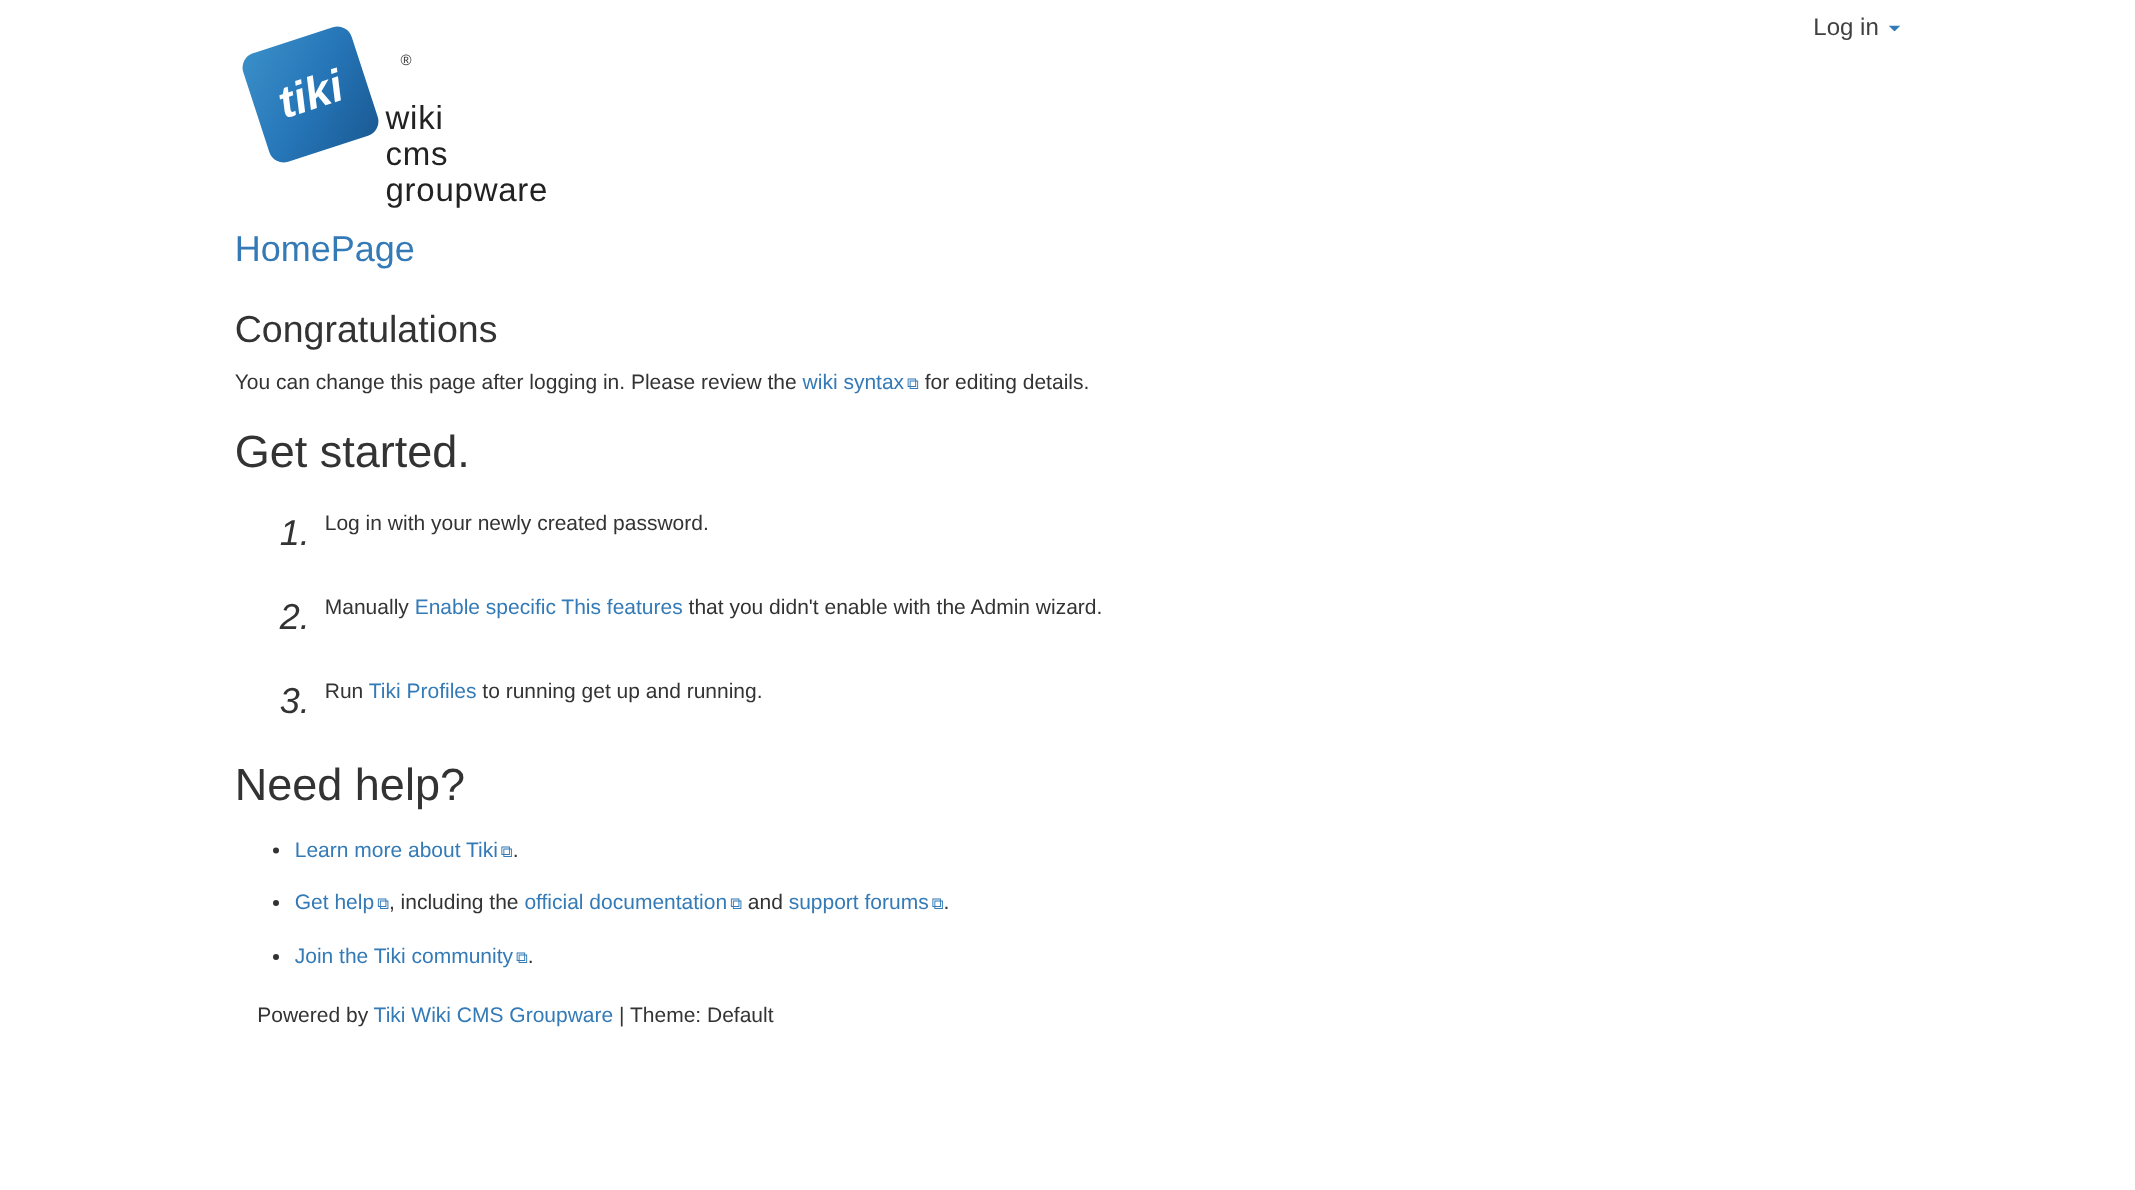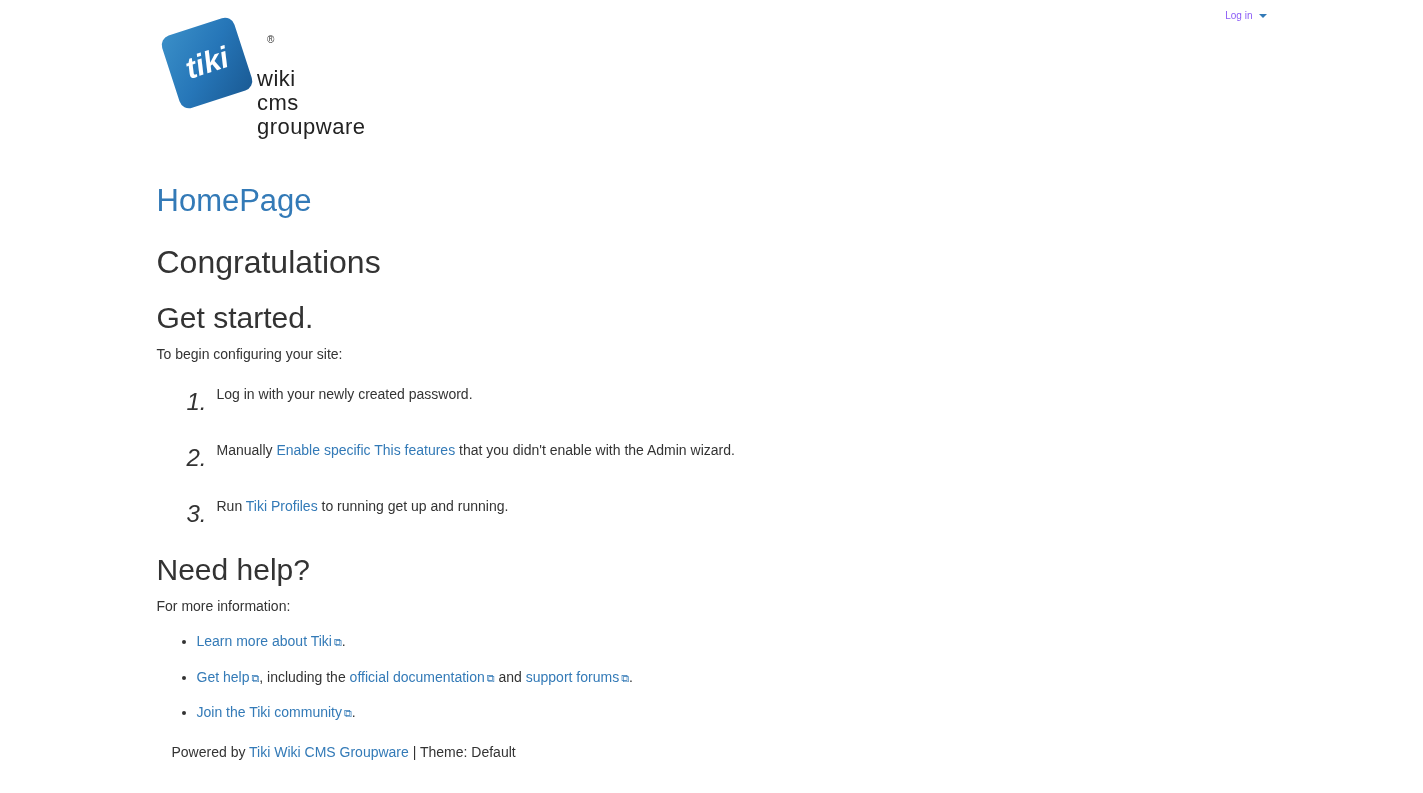--- a/index.html
+++ b/index.html
@@ -16,22 +16,22 @@
     .container {
       max-width: 1140px;
       margin: 0 auto;
       padding: 0 15px;
       position: relative;
     }
     .login-dropdown {
       position: absolute;
       top: 10px;
       right: 15px;
-      color: #8b5cf6;
-      font-size: 10px;
+      color: #404040;
+      font-size: 16px;
       cursor: pointer;
       display: flex;
       align-items: center;
       gap: 4px;
     }
     .caret {
       display: inline-block;
       width: 0;
       height: 0;
       margin-left: 2px;
@@ -44,35 +44,34 @@
       padding-top: 8px;
       padding-bottom: 10px;
       display: flex;
       align-items: flex-start;
     }
     .logo-svg {
       width: 250px;
       height: 135px;
     }
     .page-title {
-      font-size: 31px;
+      font-size: 24px;
       font-weight: 500;
       color: #337ab7;
-      margin-top: 30px;
       margin-bottom: 20px;
     }
     .content h2 {
       font-size: 30px;
       font-weight: 500;
       color: #333;
       margin-top: 20px;
       margin-bottom: 10px;
     }
     .content h2.congrats {
-      font-size: 32px;
+      font-size: 25px;
       margin-top: 25px;
     }
     .content p {
       font-size: 14px;
       line-height: 1.4;
       margin-bottom: 10px;
       color: #333;
     }
     .content p.lead-intro {
       margin-top: 15px;
@@ -161,41 +160,42 @@
       <text x="100" y="78" font-family="Arial" font-size="22" fill="#222" letter-spacing="0.5">wiki</text>
       <text x="100" y="102" font-family="Arial" font-size="22" fill="#222" letter-spacing="0.5">cms</text>
       <text x="100" y="126" font-family="Arial" font-size="22" fill="#222" letter-spacing="0.5">groupware</text>
     </svg>
   </div>
 
   <h1 class="page-title">HomePage</h1>
 
   <div class="content">
     <h2 class="congrats">Congratulations</h2>
+    <p>
+      <span>You can change this page after logging in. Please review the </span><a href="#"><span>wiki syntax</span><span class="ext-icon">⧉</span></a><span> for editing details.</span>
+    </p>
 
     <h2>Get started.</h2>
-    <p>To begin configuring your site:</p>
     <ol class="steps">
       <li>
         <span>Log in with your newly created password.</span>
       </li>
       <li>
         <span>
           <span>Manually </span><a href="#">Enable specific This features</a><span> that you didn't enable with the Admin wizard.</span>
         </span>
       </li>
       <li>
         <span>
           <span>Run </span><a href="#">Tiki Profiles</a><span> to running get up and running.</span>
         </span>
       </li>
     </ol>
 
     <h2>Need help?</h2>
-    <p>For more information:</p>
     <ul class="help-list">
       <li>
         <a href="#"><span>Learn more about Tiki</span><span class="ext-icon">⧉</span></a><span>.</span>
       </li>
       <li>
         <a href="#"><span>Get help</span><span class="ext-icon">⧉</span></a><span>, including the </span><a href="#"><span>official documentation</span><span class="ext-icon">⧉</span></a><span> and </span><a href="#"><span>support forums</span><span class="ext-icon">⧉</span></a><span>.</span>
       </li>
       <li>
         <a href="#"><span>Join the Tiki community</span><span class="ext-icon">⧉</span></a><span>.</span>
       </li>

